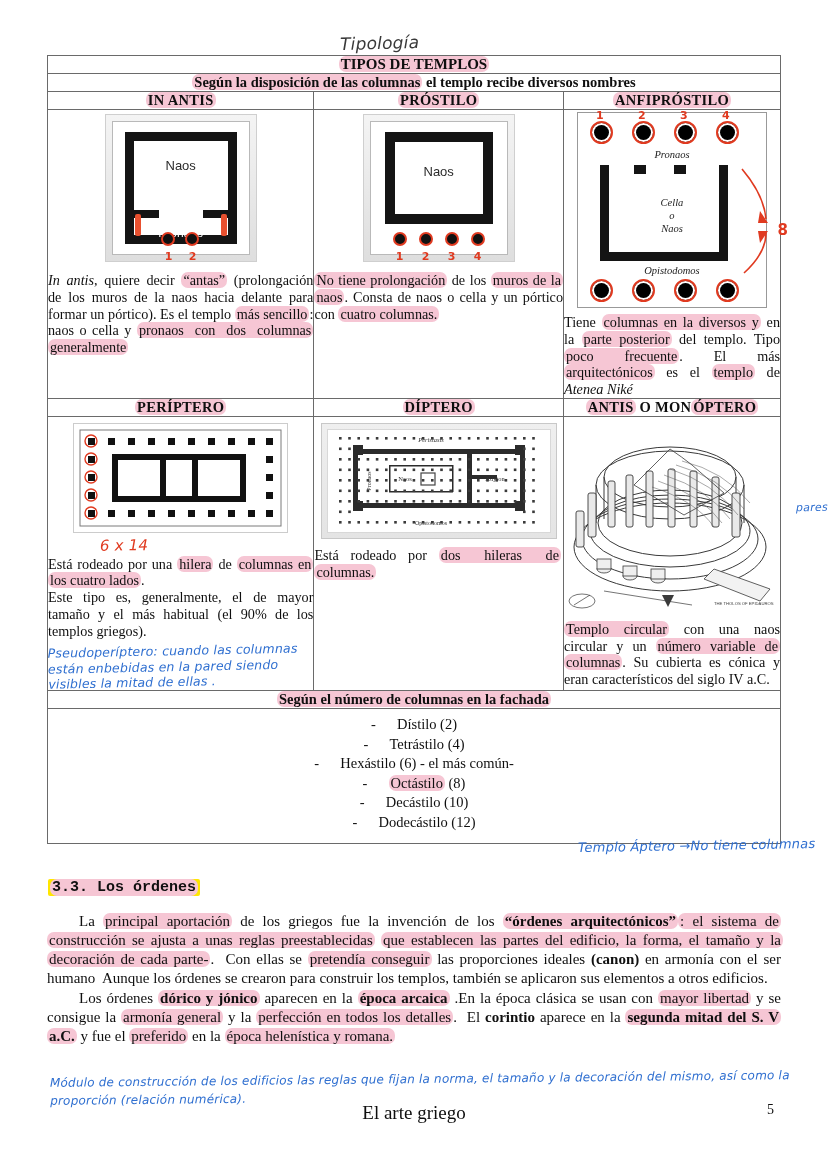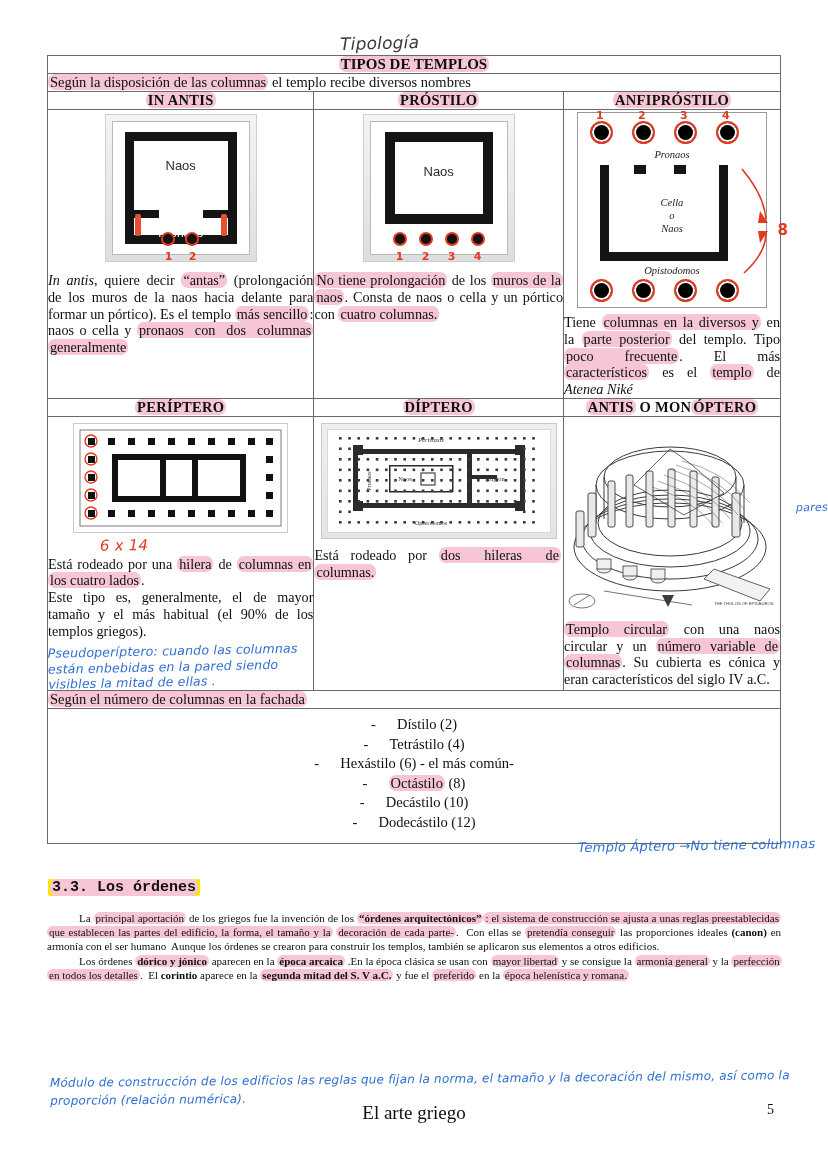--- a/index.html
+++ b/index.html
@@ -37,21 +37,21 @@
 
   
   .tbl {
     position:absolute; left:47px; top:55px; width:734px;
     border:1.4px solid #6a6a6a;
     border-collapse:collapse;
     background:#fff;
   }
   .tbl td, .tbl th { border:1px solid #6a6a6a; vertical-align:top; padding:0; }
   .band { text-align:center; font-weight:bold; font-size:15px; padding:3px 0 4px; }
-  .band2 { text-align:left; font-size:14.5px; padding:3px 0 4px; font-weight:normal; }
+  .band2 { text-align:center; font-size:14.5px; padding:3px 0 4px; font-weight:bold; }
   .colhead { text-align:center; font-weight:bold; font-size:14.5px; padding:3px 0 4px; letter-spacing:.3px; }
   .cellbox { padding:6px 7px 8px; position:relative; }
   .ptxt { font-size:14.2px; line-height:1.18; text-align:justify; text-justify:inter-word; margin:0; }
 
   .c1 { width:268px; }
   .c2 { width:250px; }
   .c3 { width:216px; }
 
   
   .fig-antis { width:152px; height:148px; position:relative; margin:4px auto 10px; }
@@ -86,21 +86,21 @@
   
   .lstrow { text-align:center; font-size:14.5px; line-height:1.35; }
   .lstrow .dash { display:inline-block; width:26px; text-align:left; }
 
   
   .sechead {
     position:absolute; left:48px; top:878px;
     font-weight:bold; font-size:15px;
   }
   .body { position:absolute; left:47px; top:912px; width:734px; }
-  .body p { margin:0 0 1px; font-size:11px; line-height:1.27; text-align:justify; }
+  .body p { margin:0 0 1px; font-size:15px; line-height:1.27; text-align:justify; }
   .body p.ind { text-indent:32px; }
 
   .footer-title { position:absolute; left:0; right:0; top:1102px; text-align:center; font-size:19px; }
   .footer-page { position:absolute; right:54px; top:1102px; font-size:14px; }
 </style>
 </head>
 <body>
 
 <div class="page">
 
@@ -206,21 +206,21 @@
           <div class="cring" style="left:138px;top:166px;"></div>
           <svg style="position:absolute;right:-16px;top:48px;" width="46" height="120">
             <path d="M6 8 Q28 34 30 58" stroke="#e03a20" stroke-width="1.6" fill="none"></path>
             <path d="M24 50 L32 62 L22 62 Z" fill="#e03a20"></path>
             <path d="M8 112 Q30 92 30 72" stroke="#e03a20" stroke-width="1.6" fill="none"></path>
             <path d="M24 82 L32 70 L22 70 Z" fill="#e03a20"></path>
           </svg>
           <div class="rmark" style="right:-22px;top:108px;font-size:15px;">8</div>
         </div>
         <p class="ptxt">
-          Tiene <span class="hl">columnas en la diversos y</span> en la <span class="hl">parte posterior</span> del templo. Tipo <span class="hl">poco frecuente</span>. El más <span class="hl">característicos</span> es el <span class="hl">templo</span> de <i>Atenea Niké</i>
+          Tiene <span class="hl">columnas en la diversos y</span> en la <span class="hl">parte posterior</span> del templo. Tipo <span class="hl">poco frecuente</span>. El más <span class="hl">arquitectónicos</span> es el <span class="hl">templo</span> de <i>Atenea Niké</i>
         </p>
       </td>
     </tr>
 
     <tr>
       <td class="colhead"><span class="hl">PERÍPTERO</span></td>
       <td class="colhead"><span class="hl">DÍPTERO</span></td>
       <td class="colhead"><span><span class="hl">ANTIS</span> O MON<span class="hl">ÓPTERO</span></span></td>
     </tr>
 

